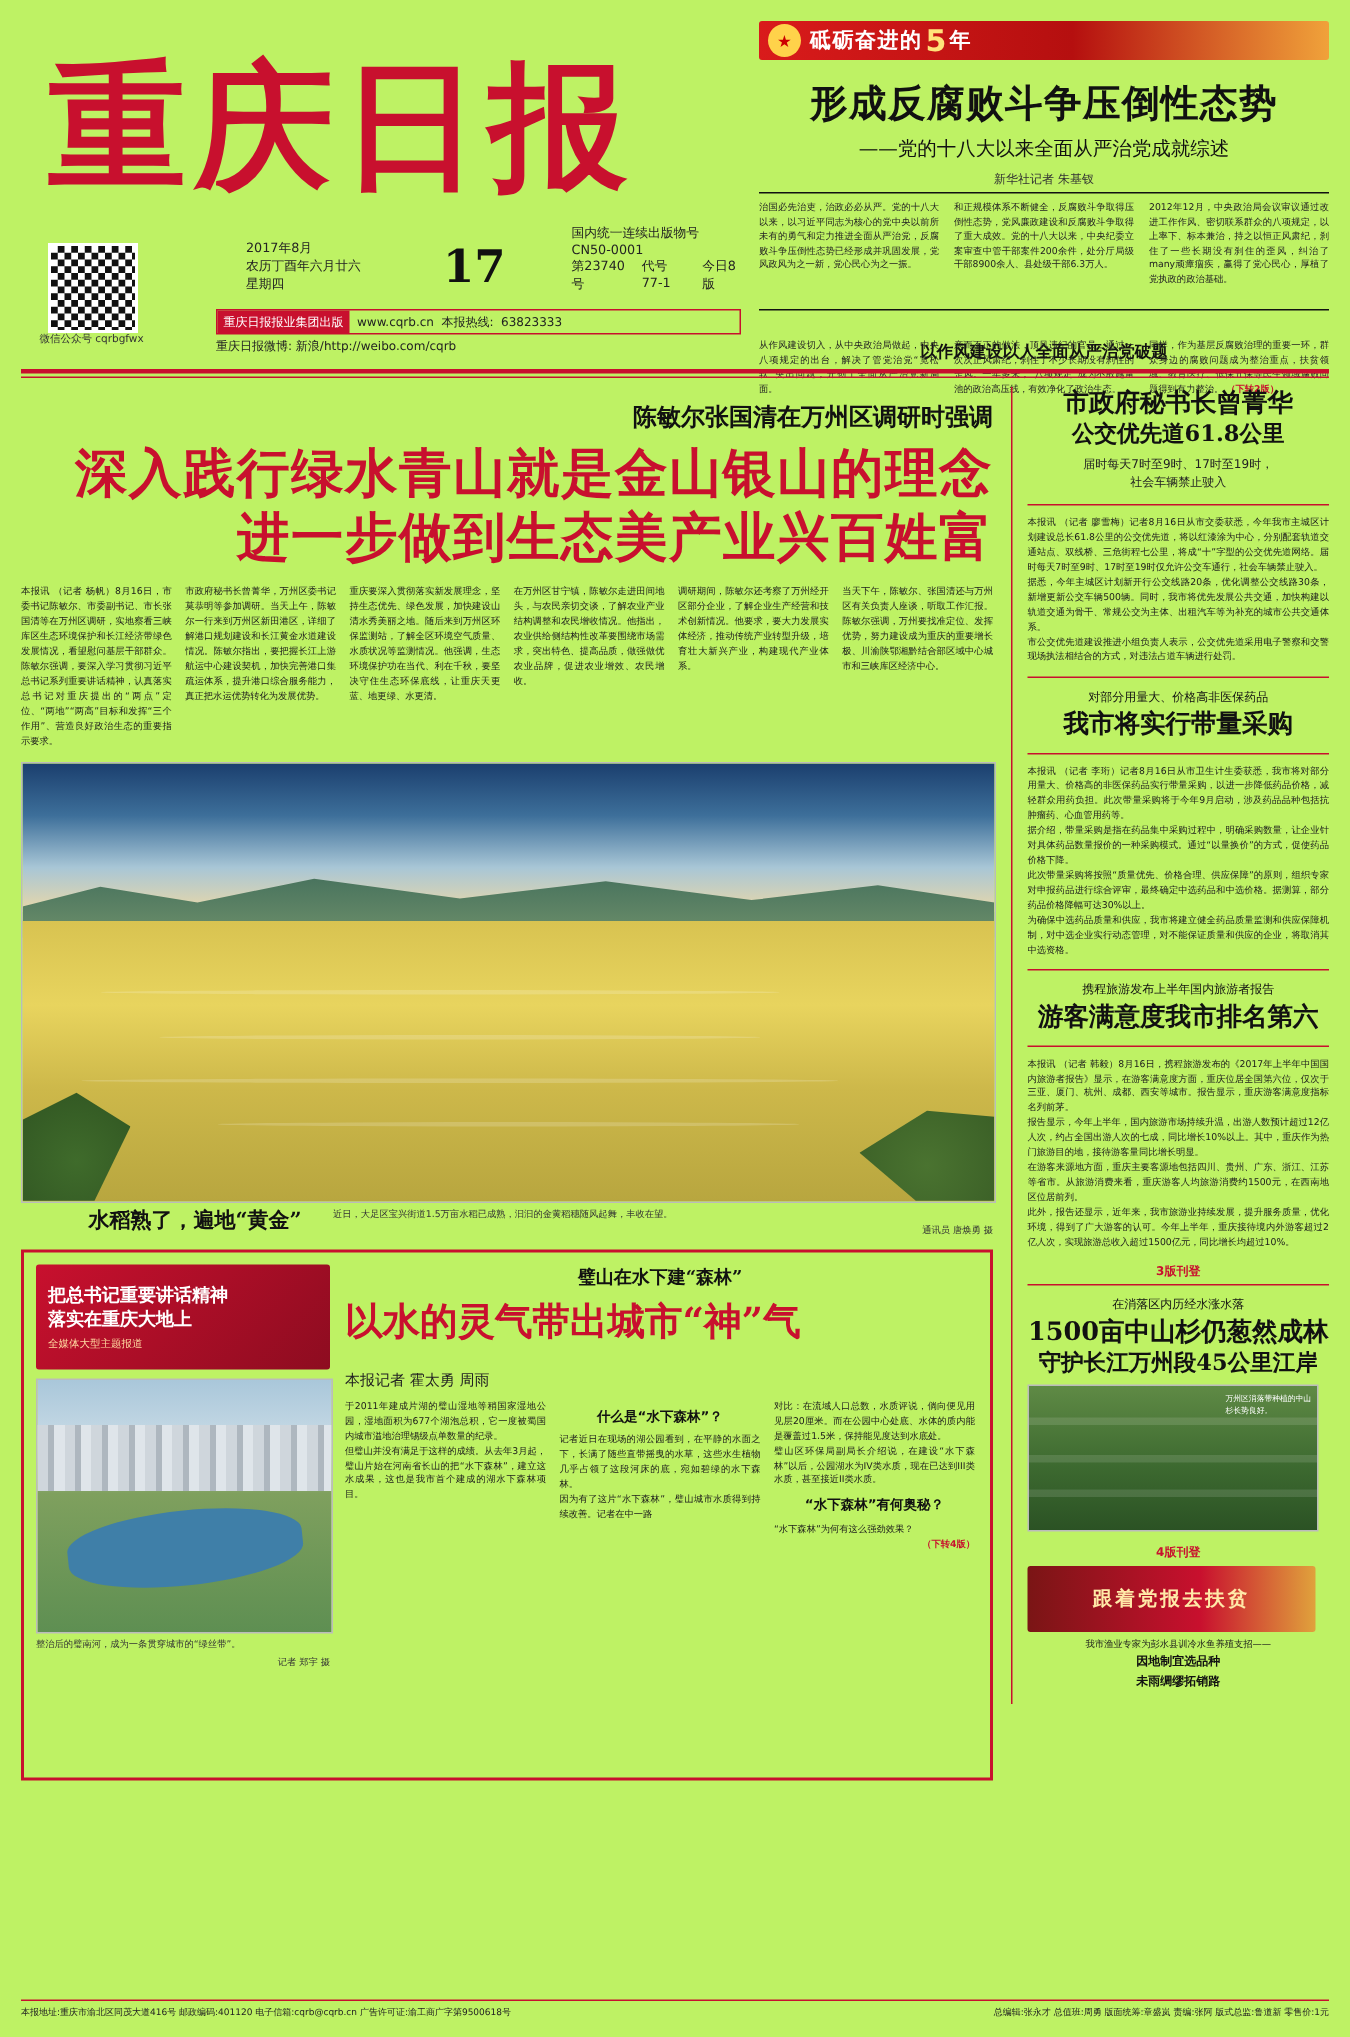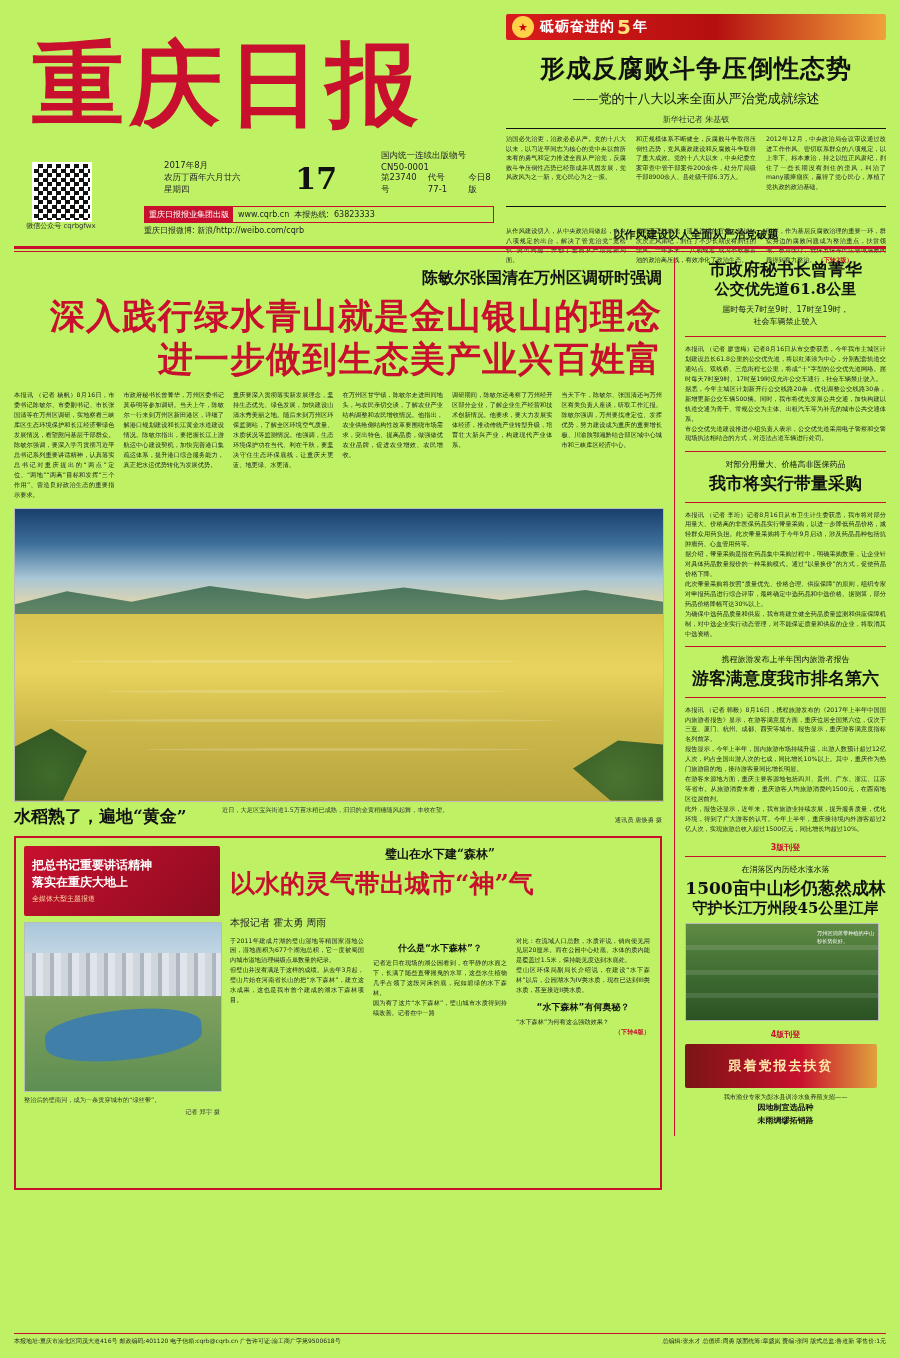--- a/index.html
+++ b/index.html
@@ -81,21 +81,21 @@
   .mount{position:absolute;left:0;top:22%;width:100%;height:18%;
     background:linear-gradient(#3e6b5a,#6d8f6a);clip-path:polygon(0 60%,8% 35%,18% 55%,30% 25%,45% 50%,60% 28%,75% 52%,88% 33%,100% 55%,100% 100%,0 100%);}
   .field{position:absolute;left:0;top:36%;width:100%;height:64%;
     background:linear-gradient(#d8c351,#e8d45e 30%,#cdb84a 60%,#b8a63f);}
   .terr{position:absolute;background:rgba(255,255,255,.18);height:3px;border-radius:50%;}
   .leaf{position:absolute;left:0;bottom:0;width:120px;height:90px;background:radial-gradient(circle at 30% 70%,#3f6b2b,#24431a);
     clip-path:polygon(0 40%,30% 20%,60% 45%,40% 100%,0 100%);}
   .leaf2{position:absolute;right:0;bottom:0;width:150px;height:80px;background:radial-gradient(circle at 70% 70%,#4a7330,#2a4a1c);
     clip-path:polygon(100% 30%,70% 25%,40% 60%,65% 100%,100% 100%);}
   .photo-cap{display:flex;justify-content:space-between;align-items:flex-start;margin-top:3px;}
-  .photo-title{font-size:17px;font-weight:700;color:#111;font-family:"DejaVu Serif","Liberation Serif",serif;}
+  .photo-title{font-size:14px;font-weight:700;color:#111;font-family:"DejaVu Serif","Liberation Serif",serif;margin-left:45px;}
   .photo-note{font-size:6.2px;color:#333;width:440px;line-height:1.5;text-align:justify;}
   .photo-credit{font-size:6.2px;color:#333;text-align:right;margin-top:2px;}
 
   
   .redbox{margin-top:8px;width:648px;height:354px;border:2px solid #c8102e;box-sizing:border-box;padding:7px;position:relative;}
   .rb-left{position:absolute;left:8px;top:8px;width:196px;}
   .rb-badge{width:196px;height:70px;background:linear-gradient(135deg,#c8102e,#8d0c20);color:#fff;
     display:flex;flex-direction:column;justify-content:center;padding:4px 8px;box-sizing:border-box;border-radius:2px;}
   .rb-badge .l1{font-size:12px;font-weight:700;line-height:1.35;font-family:"DejaVu Serif","Liberation Serif",serif;}
   .rb-badge .l3{font-size:7px;color:#ffd9a0;margin-top:4px;}

